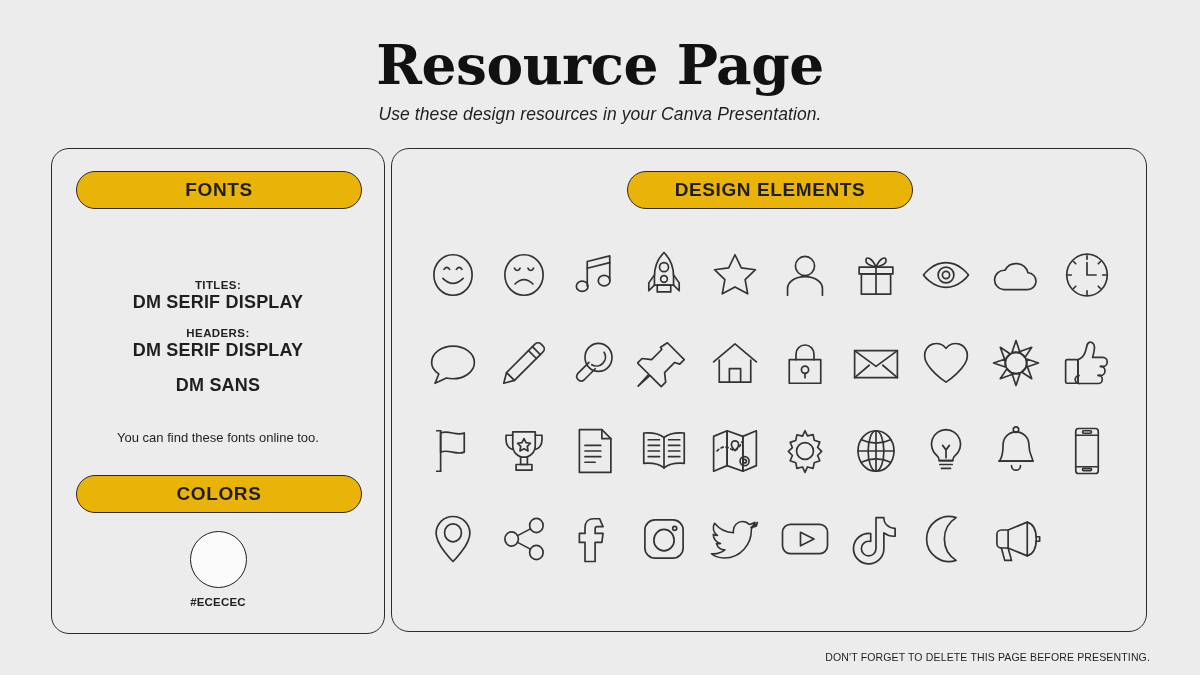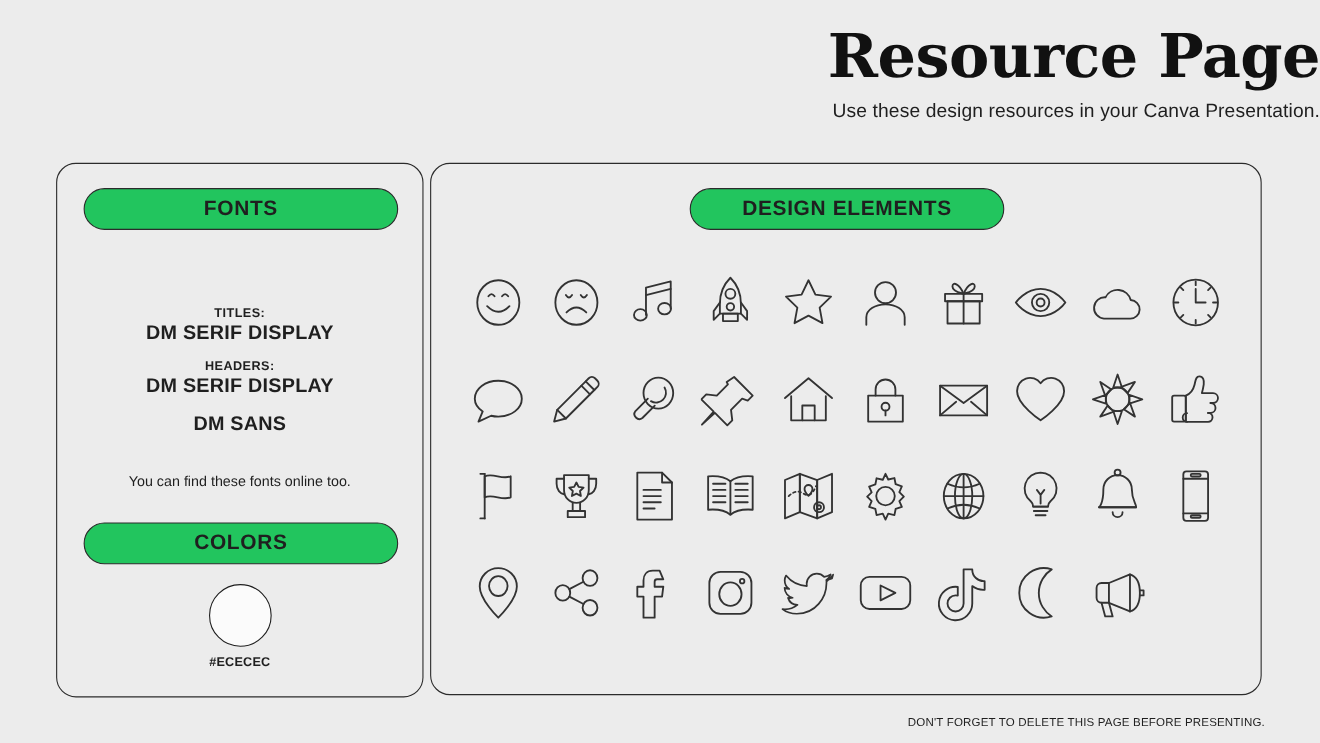--- a/index.html
+++ b/index.html
@@ -9,54 +9,55 @@
     width: 1200px;
     height: 675px;
     background: #ECECEC;
     font-family: "Liberation Sans", sans-serif;
     color: #1F1F1F;
     overflow: hidden;
     position: relative;
   }
 
   
-  #header { text-align: right; padding-top: 22px; }
+  #header { text-align: center; padding-top: 36px; }
 
   #page-title {
     font-family: "DejaVu Serif", "Liberation Serif", serif;
     font-weight: 700;
     font-size: 55px;
     letter-spacing: -0.5px;
     line-height: 1.05;
     color: #111111;
   }
 
   #page-subtitle {
     font-size: 17.5px;
     font-weight: 400;
     margin-top: 10px;
     color: #1F1F1F;
     letter-spacing: 0.1px;
+    font-style: italic;
   }
 
   
   .panel {
     position: absolute;
     border: 1.4px solid #2b2b2b;
     border-radius: 18px;
     background: #ECECEC;
   }
 
   #fonts-panel { left: 51px; top: 148px; width: 334px; height: 486px; }
   #elements-panel { left: 391px; top: 148px; width: 756px; height: 484px; }
 
   .pill {
     border: 1.4px solid #2b2b2b;
     border-radius: 22px;
-    background: #22c55e;
+    background: #eab308;
     height: 38px;
     display: flex;
     align-items: center;
     justify-content: center;
     font-weight: 700;
     letter-spacing: 0.6px;
   }
 
   #fonts-pill {
     position: absolute; left: 24px; top: 22px; width: 286px; font-size: 19px;

